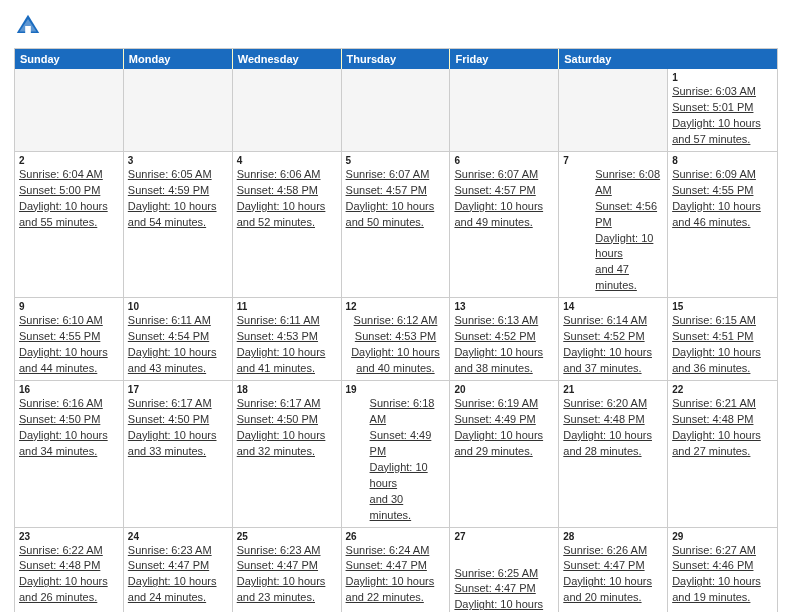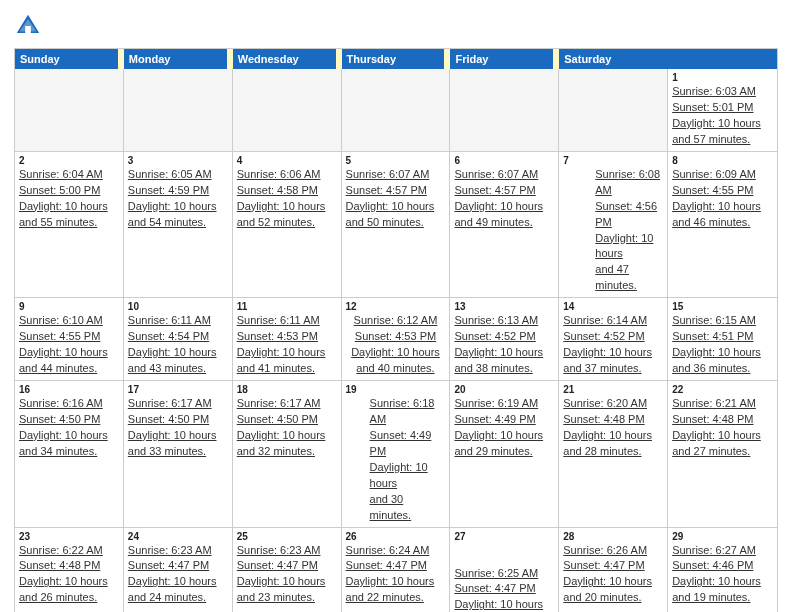--- a/index.html
+++ b/index.html
@@ -64,21 +64,21 @@
     .cal-header-row {
       display: grid;
       grid-template-columns: repeat(7, 1fr);
       background: #1a6bbf;
     }
     .cal-header-cell {
       color: #fff;
       font-size: 11px;
       font-weight: 700;
       padding: 4px 5px;
-      border-right: 6px solid #fef9c3;
+      border-right: 1px solid #fef9c3;
       text-align: left;
     }
     .cal-header-cell:last-child { border-right: none; }
     .cal-body {
       flex: 1;
       display: flex;
       flex-direction: column;
     }
     .cal-row {
       display: grid;

